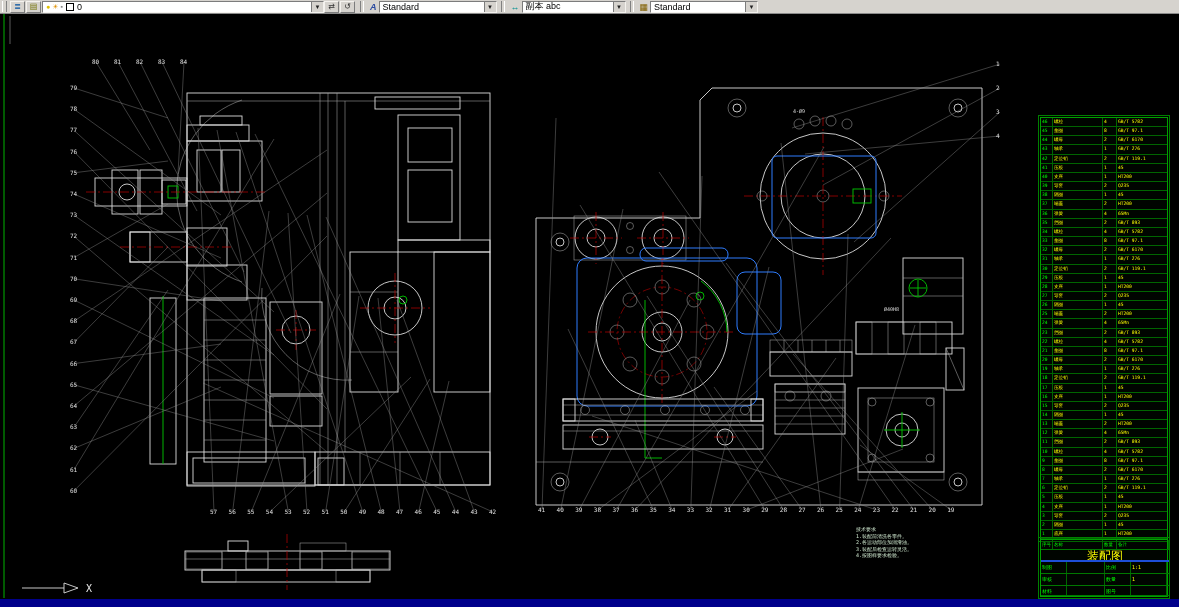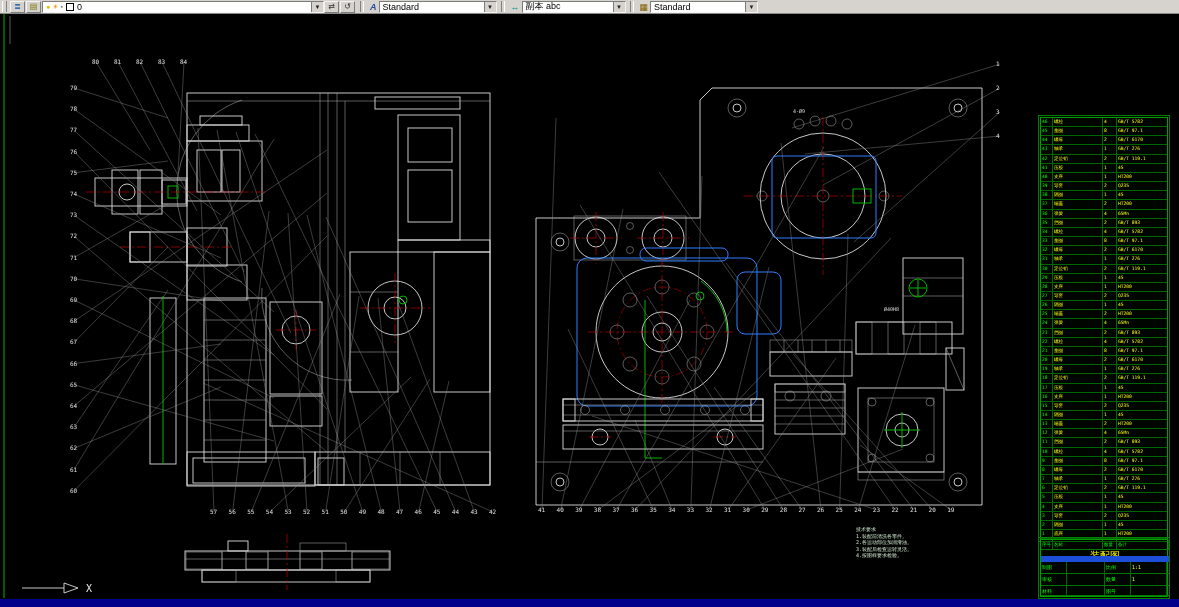--- a/index.html
+++ b/index.html
@@ -60,22 +60,22 @@
                 border-right:1px solid #006600;padding-left:1px;white-space:nowrap;}
   .bom-row .c1{color:#00ff00;}
 
   #titleblock{position:absolute;left:1040px;top:539px;width:128px;height:58px;z-index:2;
               box-sizing:border-box;border:1px solid #00a000;outline:1px solid #008000;outline-offset:1px;
               display:grid;grid-template-rows:10px 12px 12px 12px 10px;
               font:5px "DejaVu Sans Mono",monospace;color:#ffff00;background:rgba(0,18,0,.25);}
   #bom-header{display:grid;grid-template-columns:12px 50px 14px 52px;border-bottom:1px solid #007800;}
   #bom-header span{color:#00ff00;font-size:4.5px;line-height:9px;border-right:1px solid #006600;
                    overflow:hidden;padding-left:1px;}
-  .tb-title{grid-column:1/-1;text-align:center;color:#ffff00;font-size:10px;line-height:12px;
-            border-bottom:6px solid #1d4ed8;overflow:hidden;}
+  .tb-title{grid-column:1/-1;text-align:center;color:#ffff00;font-size:12px;line-height:12px;
+            border-bottom:2px solid #1d4ed8;overflow:hidden;}
   .tb-r{display:grid;grid-template-columns:26px 38px 26px 36px;border-bottom:1px solid #007800;}
   .tb-cell{border-right:1px solid #006600;color:#00ff00;padding-left:1px;line-height:11px;overflow:hidden;}
   .tb-val{color:#ffff00;}
 
   .bottombar{position:absolute;left:0;top:599px;width:1179px;height:8px;background:#00008b;z-index:4;}
 </style>
 </head>
 <body>
 
 <div class="toolbar">

